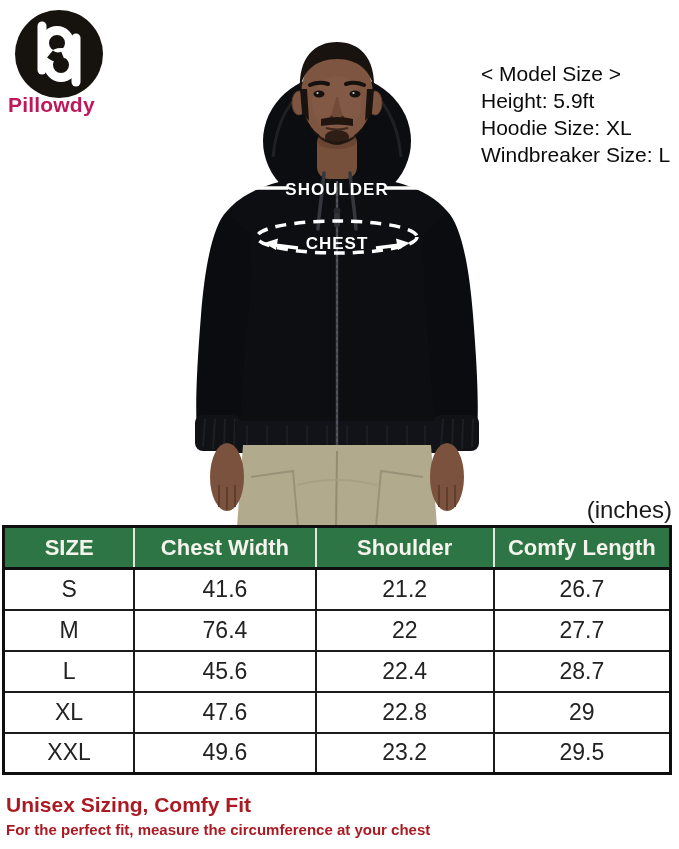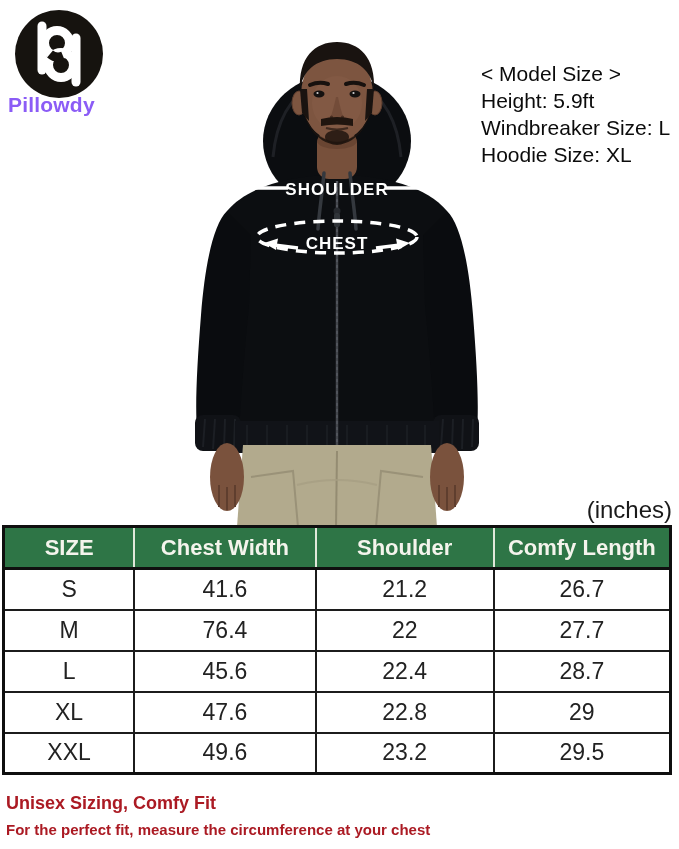--- a/index.html
+++ b/index.html
@@ -7,21 +7,21 @@
   body { font-family:"Liberation Sans","DejaVu Sans",sans-serif; }
   #canvas {
     position:relative; width:679px; height:849px;
     background:#ffffff; overflow:hidden;
   }
 
   
   .logo-wrap { position:absolute; left:6px; top:4px; width:120px; }
   .brand-name {
     position:absolute; left:8px; top:93px;
-    font-size:21px; font-weight:800; color:#8b5cf6; letter-spacing:0.2px;
+    font-size:21px; font-weight:800; color:#be185d; letter-spacing:0.2px;
   }
 
   
   .model-info {
     position:absolute; left:481px; top:60px; width:196px;
     font-size:21px; line-height:27px; color:#0b0b0b; font-weight:400;
   }
 
   
   .model-figure { position:absolute; left:147px; top:15px; width:380px; height:512px; }
@@ -46,21 +46,21 @@
   }
   table.size-table th:first-child { border-left:none; }
   table.size-table td {
     text-align:center; font-size:23px; color:#222; font-weight:400;
     height:41px; border:2px solid #1c1c1c; background:#ffffff;
   }
 
   
   .footer-line1 {
     position:absolute; left:6px; top:793px;
-    font-size:18px; font-weight:700; color:#ab1a23;
+    font-size:21px; font-weight:700; color:#ab1a23;
   }
   .footer-line2 {
     position:absolute; left:6px; top:821px;
     font-size:15px; font-weight:700; color:#ab1a23;
   }
 </style>
 </head>
 <body>
 
 <div id="canvas">
@@ -77,22 +77,22 @@
 
       <path d="M 44,50 A 12.5 12.5 0 0 0 57,52" fill="none" stroke="#16130f" stroke-width="9"></path>
       <path d="M 46,46 A 12.5 12.5 0 0 0 59,49" fill="none" stroke="#ffffff" stroke-width="9" stroke-linecap="round" opacity="0"></path>
     </svg>
   </div>
   <div class="brand-name">Pillowdy</div>
 
   <div class="model-info">
     <div>&lt; Model Size &gt;</div>
     <div>Height: 5.9ft</div>
+    <div>Hoodie Size: XL</div>
     <div>Windbreaker Size: L</div>
-    <div>Hoodie Size: XL</div>
   </div>
 
   <svg class="model-figure" viewBox="0 0 380 512">
 
     <ellipse cx="190" cy="126" rx="74" ry="67" fill="#0b0d10"></ellipse>
     <path d="M 126,142 Q 131,88 167,69" fill="none" stroke="#23262b" stroke-width="3" opacity="0.8"></path>
     <path d="M 254,142 Q 249,88 213,69" fill="none" stroke="#23262b" stroke-width="3" opacity="0.8"></path>
 
     <path d="M 80,196 C 100,172 142,160 190,160 C 238,160 280,172 300,196
              C 302,268 298,360 292,434 L 88,434 C 82,360 78,268 80,196 Z" fill="#0c0e11"></path>

